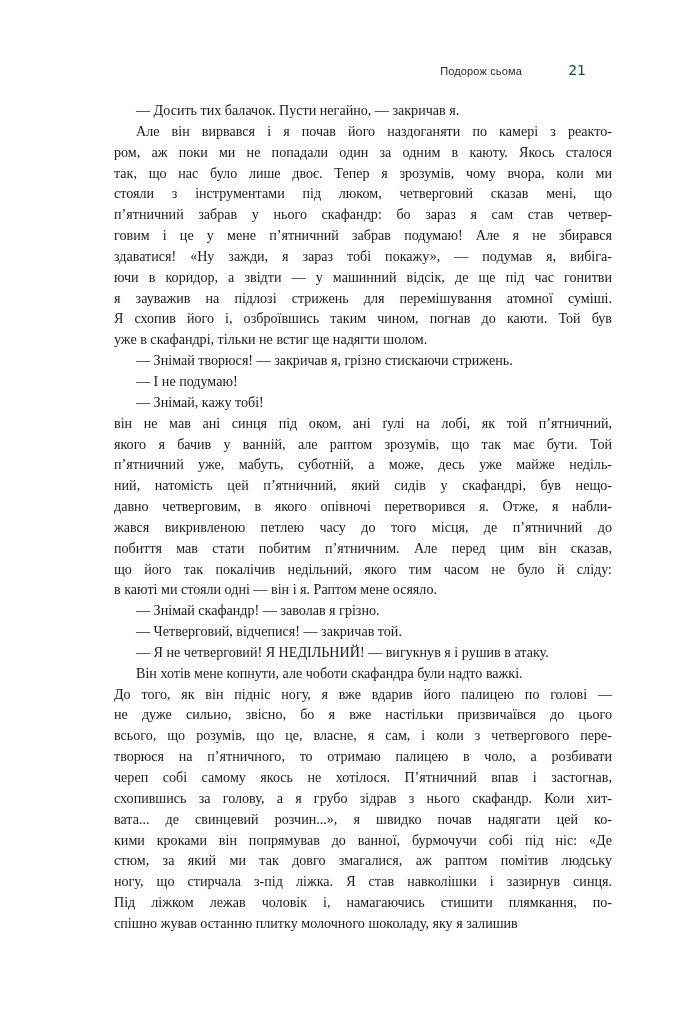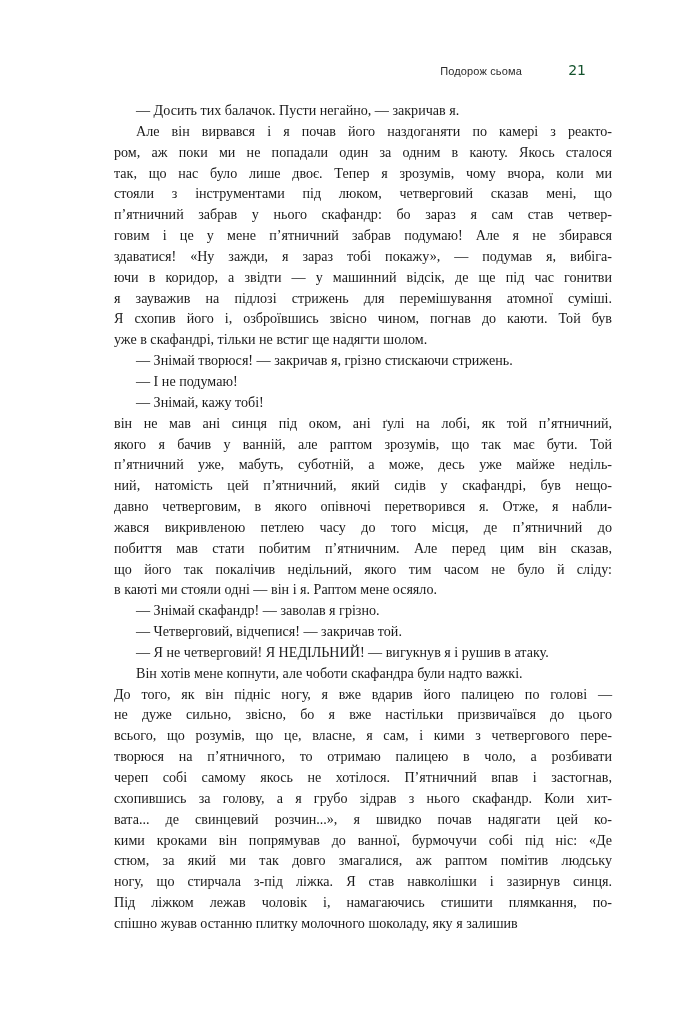--- a/index.html
+++ b/index.html
@@ -89,41 +89,41 @@
       <div class="ln indent last">— Досить тих балачок. Пусти негайно, — закричав я.</div>
       <div class="ln indent">Але він вирвався і я почав його наздоганяти по камері з реакто-</div>
       <div class="ln">ром, аж поки ми не попадали один за одним в каюту. Якось сталося</div>
       <div class="ln">так, що нас було лише двоє. Тепер я зрозумів, чому вчора, коли ми</div>
       <div class="ln">стояли з інструментами під люком, четверговий сказав мені, що</div>
       <div class="ln">п’ятничний забрав у нього скафандр: бо зараз я сам став четвер-</div>
       <div class="ln">говим і це у мене п’ятничний забрав подумаю! Але я не збирався</div>
       <div class="ln">здаватися! «Ну зажди, я зараз тобі покажу», — подумав я, вибіга-</div>
       <div class="ln">ючи в коридор, а звідти — у машинний відсік, де ще під час гонитви</div>
       <div class="ln">я зауважив на підлозі стрижень для перемішування атомної суміші.</div>
-      <div class="ln">Я схопив його і, озброївшись звісно чином, погнав до каюти. Той був</div>
+      <div class="ln">Я схопив його і, озброївшись таким чином, погнав до каюти. Той був</div>
       <div class="ln last">уже в скафандрі, тільки не встиг ще надягти шолом.</div>
       <div class="ln indent last">— Знімай творюся! — закричав я, грізно стискаючи стрижень.</div>
       <div class="ln indent last">— І не подумаю!</div>
       <div class="ln indent last">— Знімай, кажу тобі!</div>
       <div class="ln">він не мав ані синця під оком, ані ґулі на лобі, як той п’ятничний,</div>
       <div class="ln">якого я бачив у ванній, але раптом зрозумів, що так має бути. Той</div>
       <div class="ln">п’ятничний уже, мабуть, суботній, а може, десь уже майже неділь-</div>
       <div class="ln">ний, натомість цей п’ятничний, який сидів у скафандрі, був нещо-</div>
       <div class="ln">давно четверговим, в якого опівночі перетворився я. Отже, я набли-</div>
       <div class="ln">жався викривленою петлею часу до того місця, де п’ятничний до</div>
       <div class="ln">побиття мав стати побитим п’ятничним. Але перед цим він сказав,</div>
       <div class="ln">що його так покалічив недільний, якого тим часом не було й сліду:</div>
       <div class="ln last">в каюті ми стояли одні — він і я. Раптом мене осяяло.</div>
       <div class="ln indent last">— Знімай скафандр! — заволав я грізно.</div>
       <div class="ln indent last">— Четверговий, відчепися! — закричав той.</div>
       <div class="ln indent last">— Я не четверговий! Я НЕДІЛЬНИЙ! — вигукнув я і рушив в атаку.</div>
       <div class="ln indent last">Він хотів мене копнути, але чоботи скафандра були надто важкі.</div>
       <div class="ln">До того, як він підніс ногу, я вже вдарив його палицею по голові —</div>
       <div class="ln">не дуже сильно, звісно, бо я вже настільки призвичаївся до цього</div>
-      <div class="ln">всього, що розумів, що це, власне, я сам, і кими з четвергового пере-</div>
+      <div class="ln">всього, що розумів, що це, власне, я сам, і коли з четвергового пере-</div>
       <div class="ln">творюся на п’ятничного, то отримаю палицею в чоло, а розбивати</div>
       <div class="ln">череп собі самому якось не хотілося. П’ятничний впав і застогнав,</div>
       <div class="ln">схопившись за голову, а я грубо зідрав з нього скафандр. Коли хит-</div>
       <div class="ln">вата... де свинцевий розчин...», я швидко почав надягати цей ко-</div>
       <div class="ln">кими кроками він попрямував до ванної, бурмочучи собі під ніс: «Де</div>
       <div class="ln">стюм, за який ми так довго змагалися, аж раптом помітив людську</div>
       <div class="ln">ногу, що стирчала з-під ліжка. Я став навколішки і зазирнув синця.</div>
       <div class="ln">Під ліжком лежав чоловік і, намагаючись стишити плямкання, по-</div>
       <div class="ln last">спішно жував останню плитку молочного шоколаду, яку я залишив</div>
     </div>

